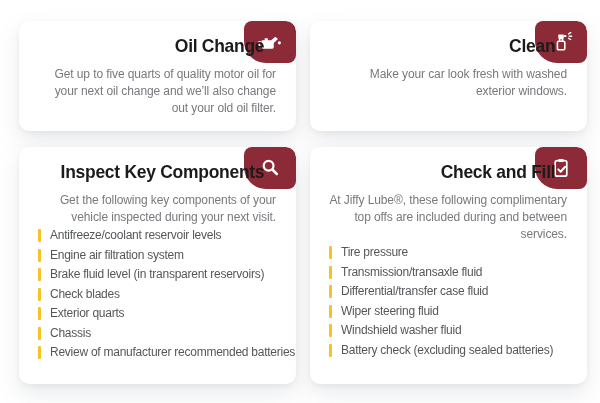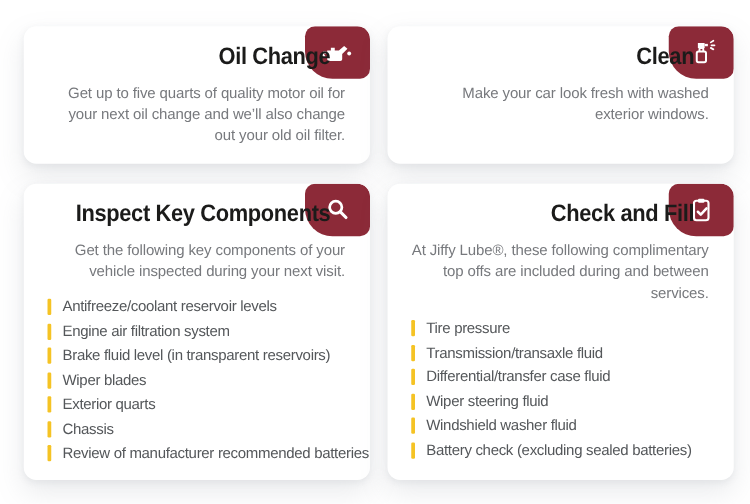--- a/index.html
+++ b/index.html
@@ -55,21 +55,21 @@
   }
   .desc{
     font-size:12px;
     line-height:17px;
     letter-spacing:-.1px;
     color:var(--body-color);
     max-width:238px;
   }
   .list{
     list-style:none;
-    margin-top:11px;
+    margin-top:1px;
   }
   .list li{
     display:flex;
     align-items:flex-start;
     margin-bottom:2.5px;
     font-size:12px;
     line-height:17px;
     letter-spacing:-.25px;
     color:var(--list-color);
     white-space:nowrap;
@@ -130,21 +130,21 @@
       <li>
           <span class="tick"></span>
           <span>Engine air filtration system</span>
         </li>
       <li>
           <span class="tick"></span>
           <span>Brake fluid level (in transparent reservoirs)</span>
         </li>
       <li>
           <span class="tick"></span>
-          <span>Wiper blades</span>
+          <span>Check blades</span>
         </li>
       <li>
           <span class="tick"></span>
           <span>Exterior quarts</span>
         </li>
       <li>
           <span class="tick"></span>
           <span>Chassis</span>
         </li>
       <li>

